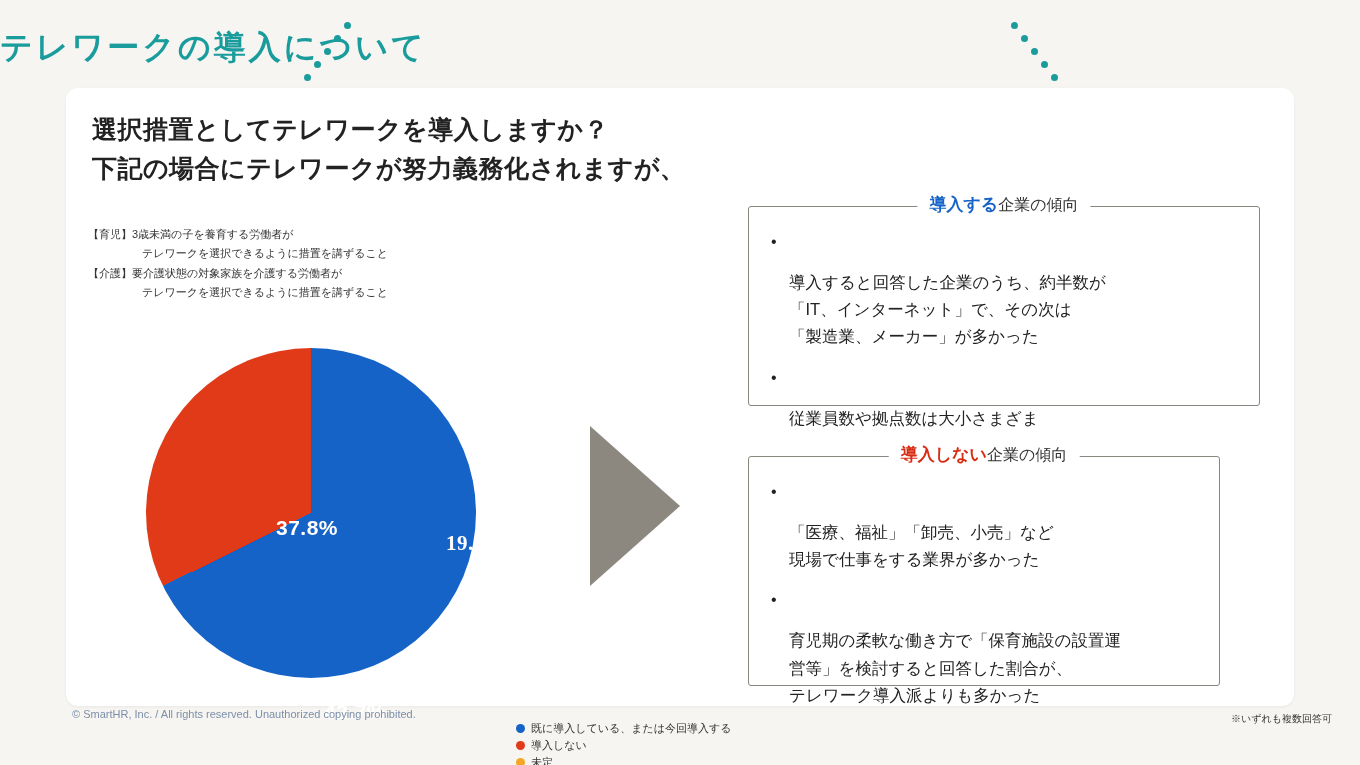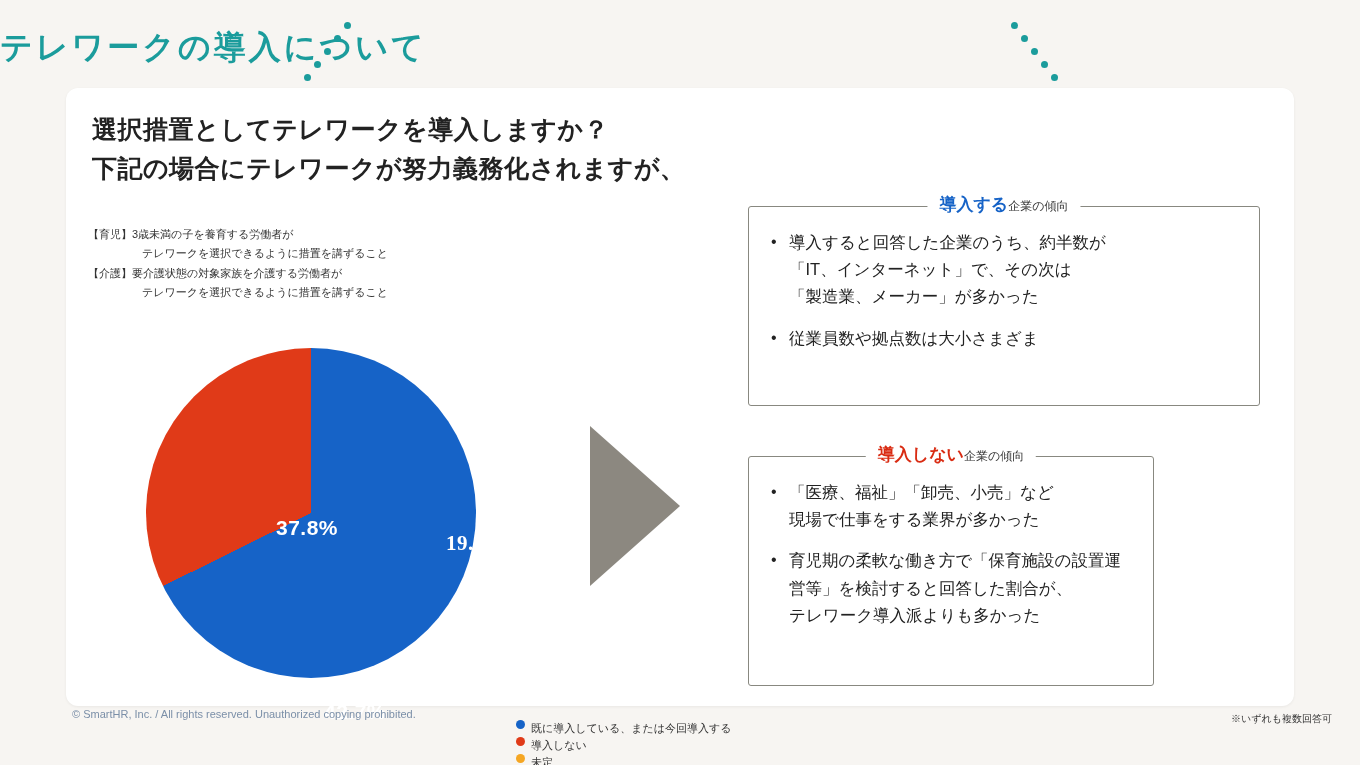--- a/index.html
+++ b/index.html
@@ -107,20 +107,21 @@
   .legend {
     position: absolute;
     left: 370px;
     top: 372px;
     font-size: 11px;
     color: #333;
     line-height: 1.55;
   }
   .legend-row {
     display: flex;
+    align-items: center;
     gap: 6px;
     white-space: nowrap;
   }
   .legend-dot {
     width: 9px;
     height: 9px;
     border-radius: 50%;
     display: inline-block;
     flex: none;
   }
@@ -138,54 +139,54 @@
   }
 
   
   .box {
     position: absolute;
     border: 1px solid #888880;
     border-radius: 3px;
     box-sizing: border-box;
   }
   .box.top { left: 682px; top: 118px; width: 512px; height: 200px; }
-  .box.bottom { left: 682px; top: 368px; width: 406px; height: 230px; }
+  .box.bottom { left: 682px; top: 368px; width: 472px; height: 230px; }
 
   .box-title {
     position: absolute;
     top: -14px;
     left: 50%;
     transform: translateX(-50%);
     background: #ffffff;
     padding: 0 12px;
     font-size: 17px;
     white-space: nowrap;
   }
   .box-title .em { font-weight: bold; }
   .box-title .em.blue { color: #1663c7; }
   .box-title .em.red { color: #d92b12; }
-  .box-title .rest { color: #333333; font-size: 12px; }
+  .box-title .rest { color: #333333; font-size: 16px; }
 
   .bullets {
     padding: 22px 20px 0 22px;
     font-size: 16.5px;
     color: #222222;
     line-height: 1.65;
   }
   .bullet {
     display: flex;
     margin-bottom: 14px;
   }
   .bullet .mark {
     flex: none;
     width: 18px;
     font-size: 16px;
     line-height: 1.65;
   }
-  .bullet .txt { flex: 1; }
+  .bullet .txt { flex: 1; margin-top: 40px; }
 
   
   .footer-left {
     position: absolute;
     left: 66px;
     top: 719px;
     font-size: 11px;
     color: #7b8fa8;
   }
   .footer-right {

